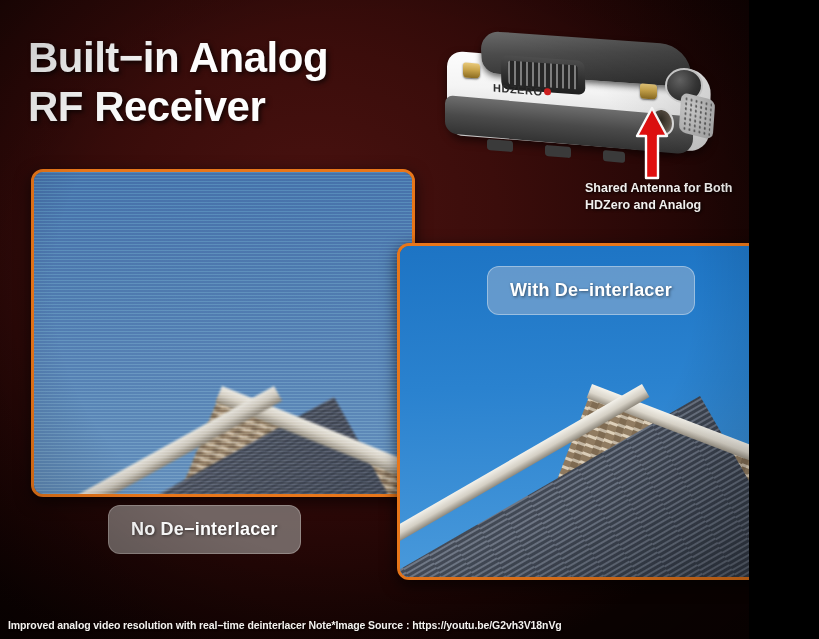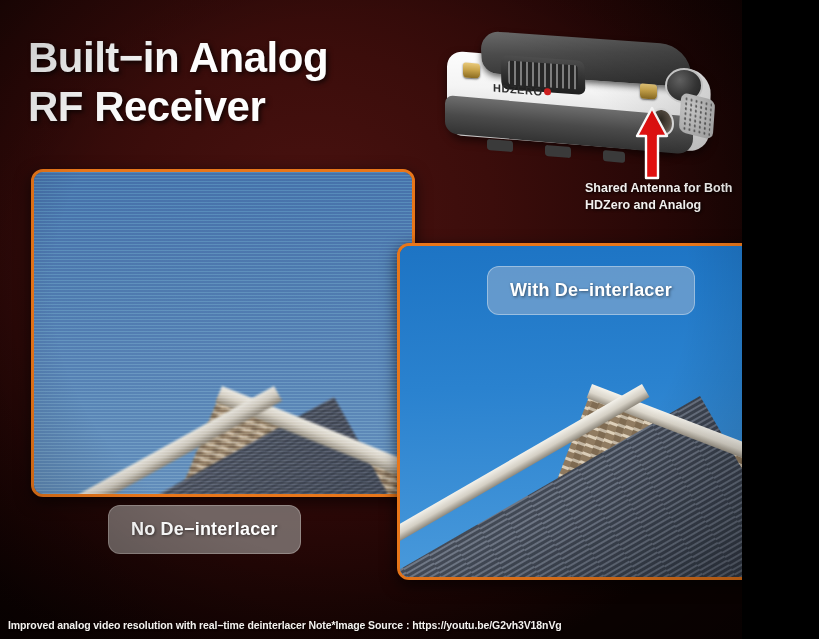--- a/index.html
+++ b/index.html
@@ -7,20 +7,21 @@
     padding: 0;
     background: #000;
   }
   #slide {
     position: relative;
     width: 742px;
     height: 639px;
     overflow: hidden;
     font-family: "Liberation Sans", sans-serif;
     background: #ef4444;
+    padding-left: 7px;
   }
   .bg {
     position: absolute;
     inset: 0;
     background:
       radial-gradient(ellipse 70% 75% at 42% 34%, #4a1210 0%, #3b0d0b 35%, #2a0807 62%, #180403 85%, #0c0201 100%);
   }
   .bg-vignette {
     position: absolute;
     inset: 0;

